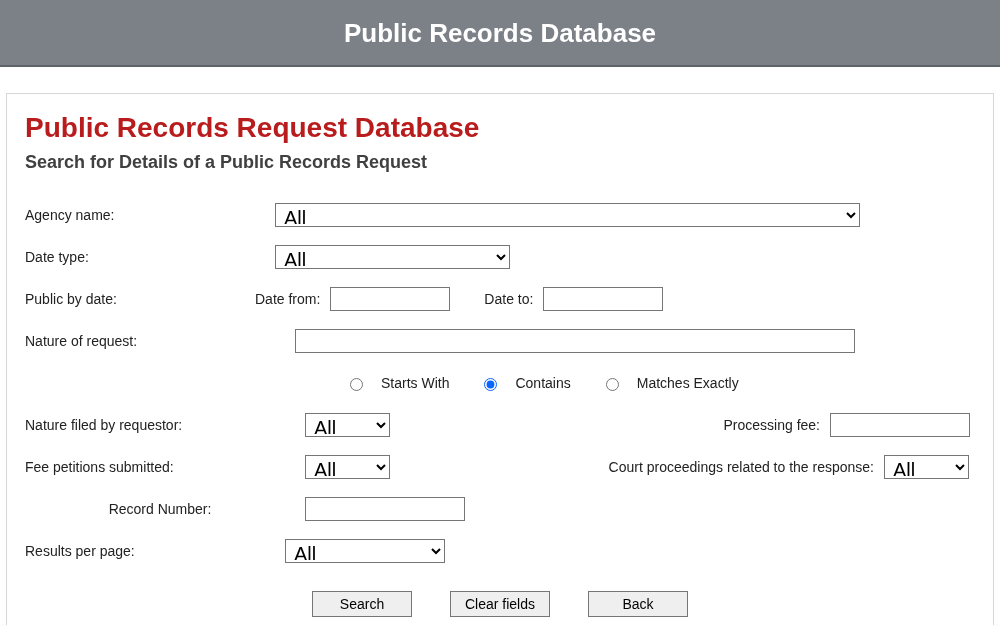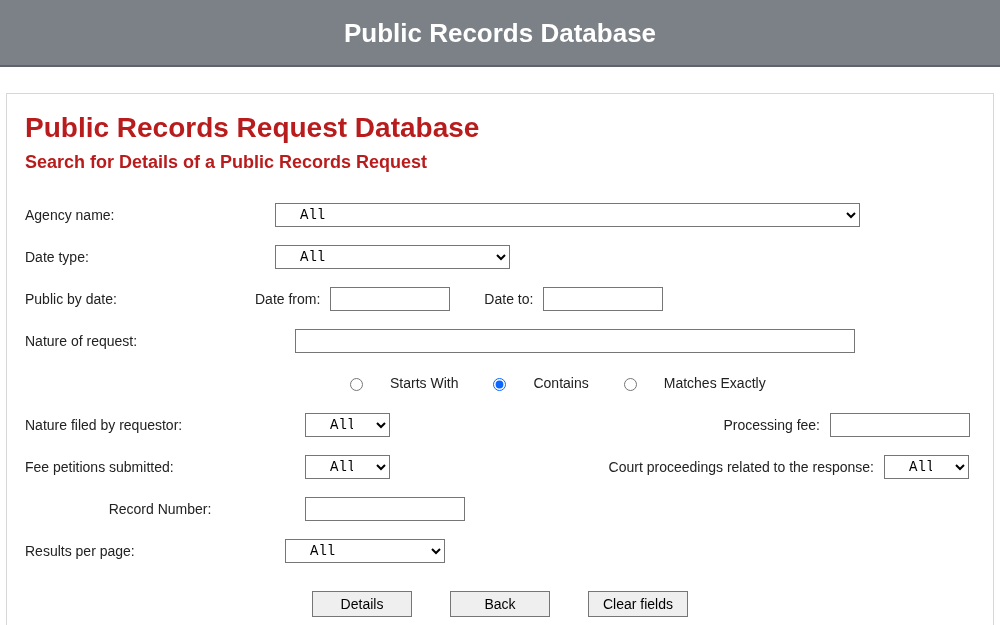--- a/index.html
+++ b/index.html
@@ -36,43 +36,43 @@
   .card h2 {
     margin: 4px 0 8px 0;
     font-size: 28px;
     font-weight: 900;
     color: #b91c1c;
   }
   .card h3 {
     margin: 6px 0 28px 0;
     font-size: 18px;
     font-weight: 900;
-    color: #b91c1c;
+    color: #404040;
   }
   .row {
     display: flex;
     align-items: center;
     margin-bottom: 14px;
     min-height: 28px;
   }
   .col-label {
     width: 250px;
     flex: 0 0 250px;
     padding-right: 10px;
   }
   .col-content {
     flex: 1;
     display: flex;
     align-items: center;
     gap: 10px;
   }
   select, input[type="text"] {
-    font-family: Liberation Mono, monospace;
-    font-size: 14px;
-    padding: 2px 20px;
+    font-family: Liberation Sans, sans-serif;
+    font-size: 20px;
+    padding: 2px 4px;
     border: 1px solid #767676;
     background: #fff;
   }
   select { height: 24px; }
   input[type="text"] { height: 24px; }
   .sel-full { width: 585px; }
   .sel-mid { width: 235px; }
   .sel-small { width: 85px; }
   .sel-med2 { width: 160px; }
   .inp-date { width: 120px; }
@@ -80,21 +80,21 @@
   .inp-small { width: 160px; }
   .inp-fee { width: 140px; }
   .radio-row {
     justify-content: flex-start;
     padding-left: 320px;
     gap: 30px;
   }
   .radio-opt {
     display: flex;
     align-items: center;
-    gap: 24px;
+    gap: 15px;
   }
   .radio-opt input { accent-color: #0a66ff; }
   .split-right {
     margin-left: auto;
     display: flex;
     align-items: center;
     gap: 10px;
   }
   .btn-row {
     display: flex;
@@ -213,17 +213,17 @@
   <div class="row">
     <div class="col-label" style="width:260px;flex:0 0 260px;">Results per page:</div>
     <div class="col-content">
       <select class="sel-med2">
         <option>All</option>
       </select>
     </div>
   </div>
 
   <div class="btn-row">
-    <button class="action">Details</button>
+    <button class="action">Search</button>
+    <button class="action">Clear fields</button>
     <button class="action">Back</button>
-    <button class="action">Clear fields</button>
   </div>
 </div>
 
 </body></html>

